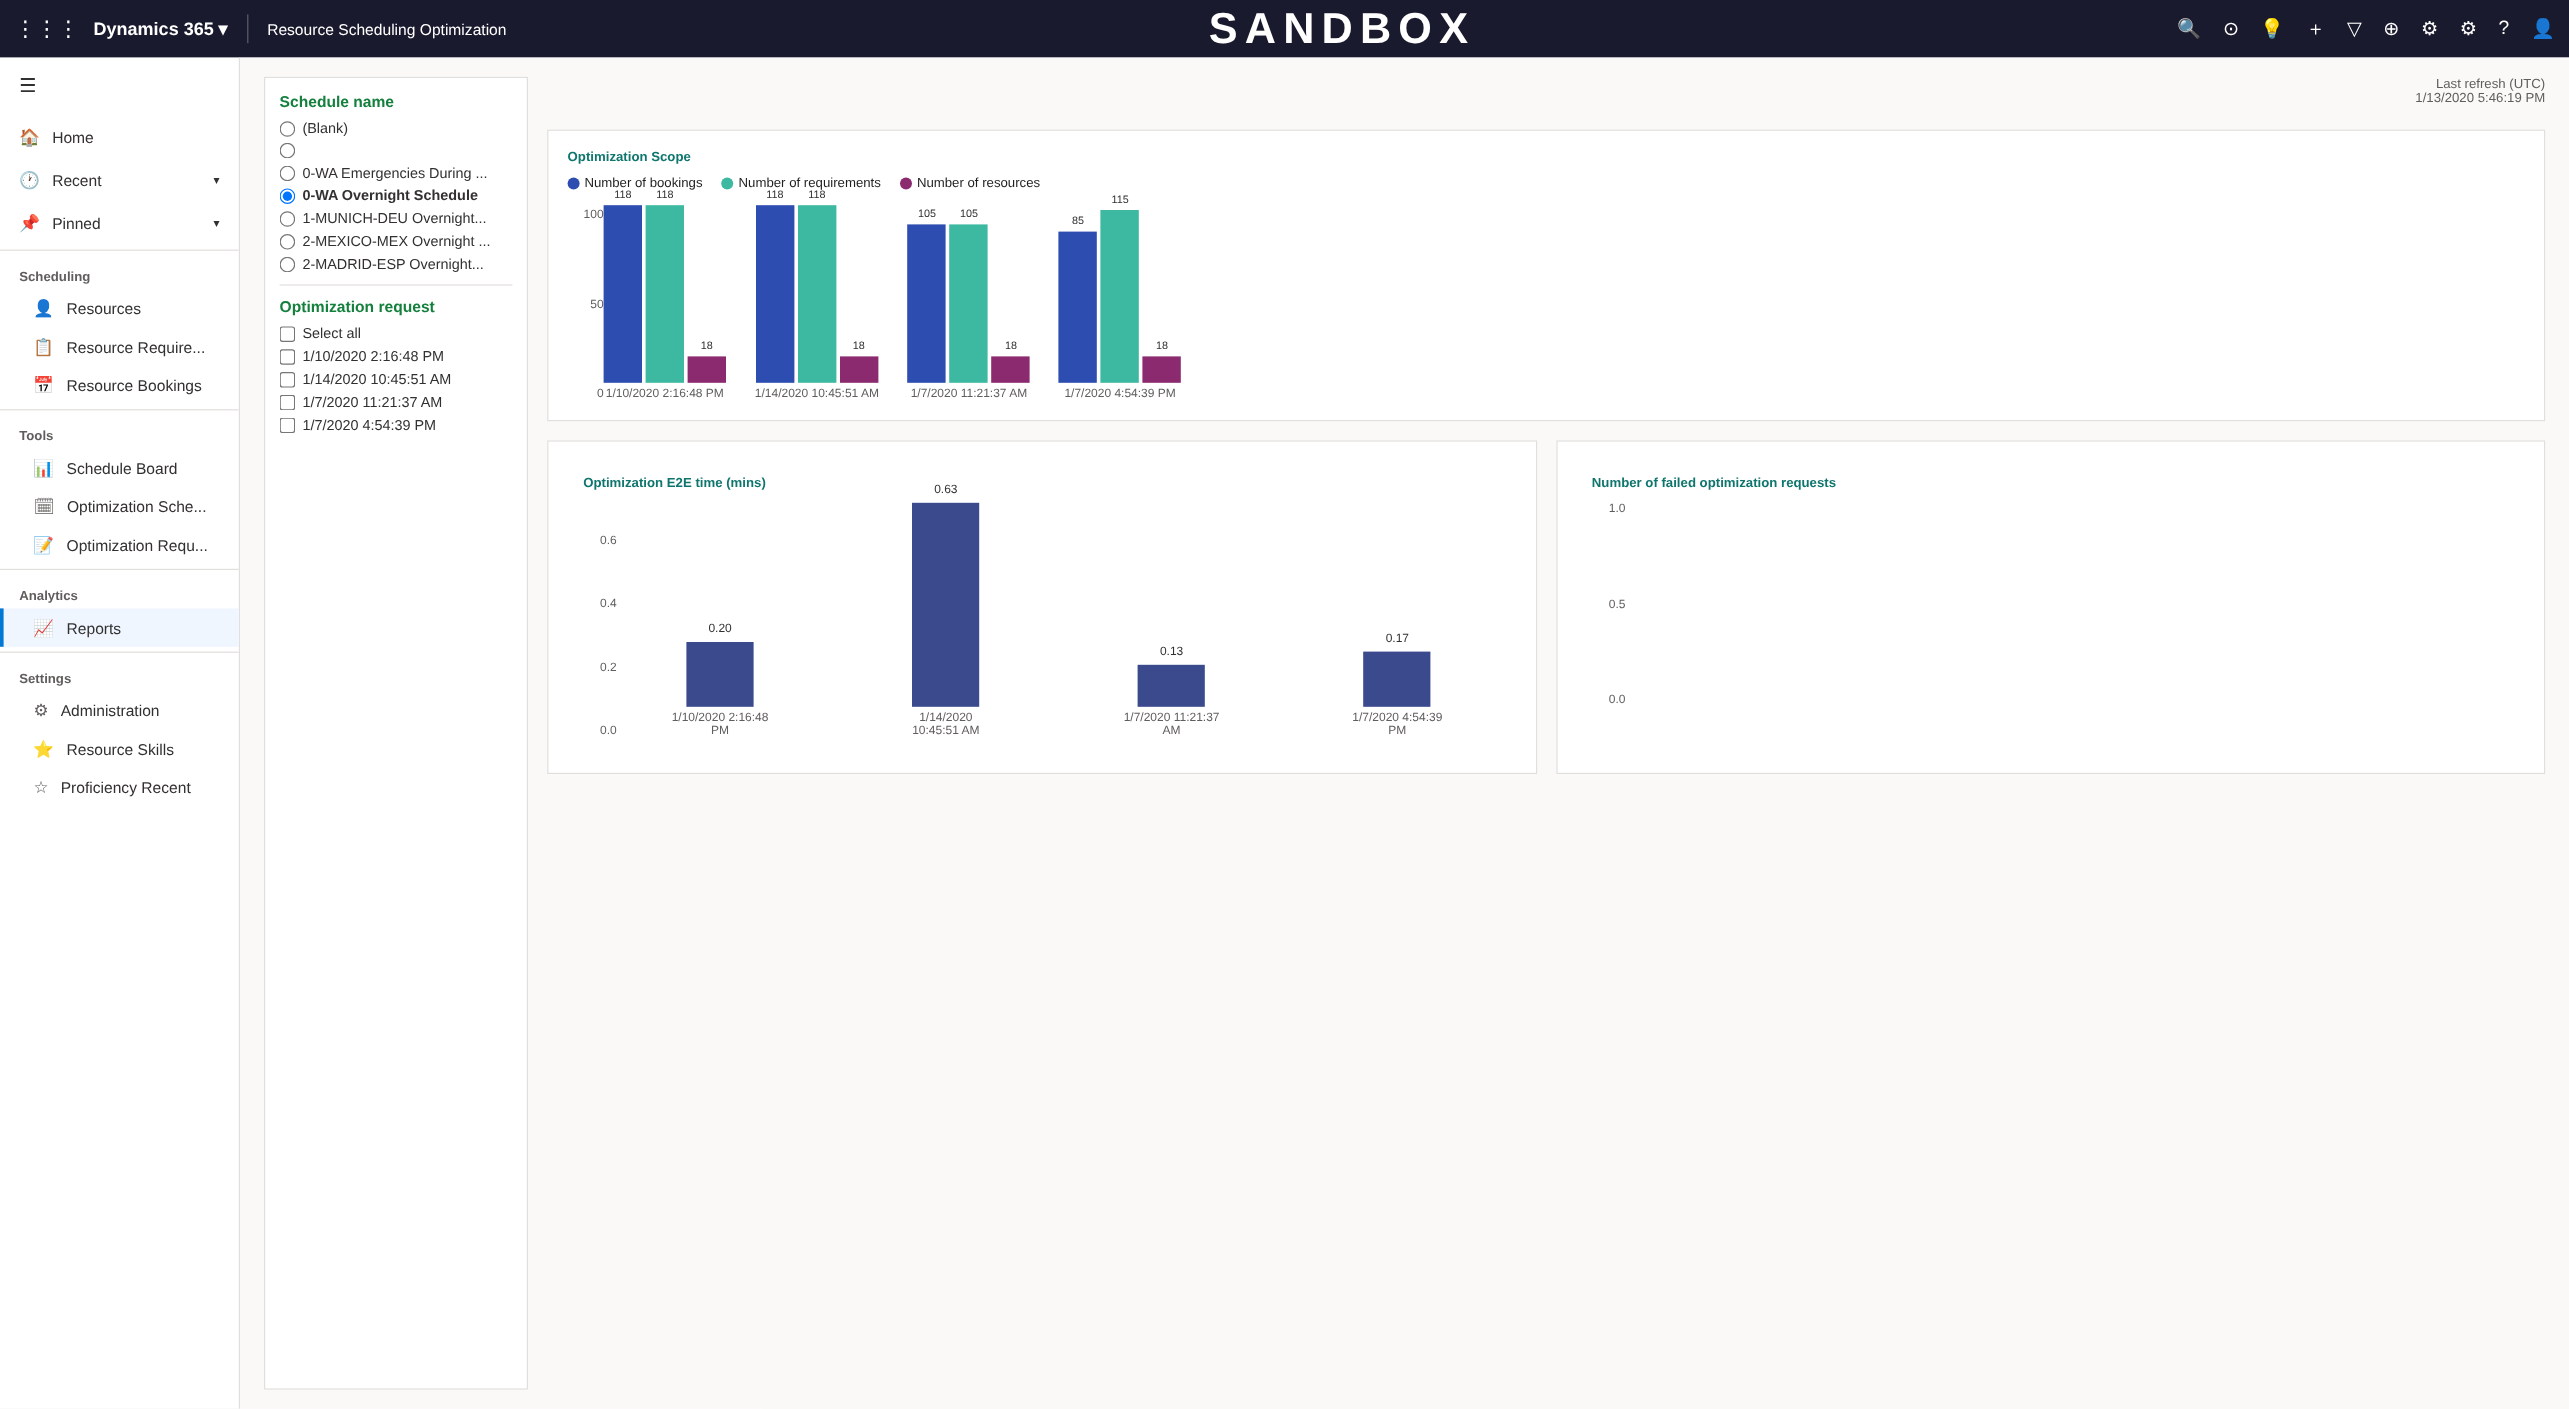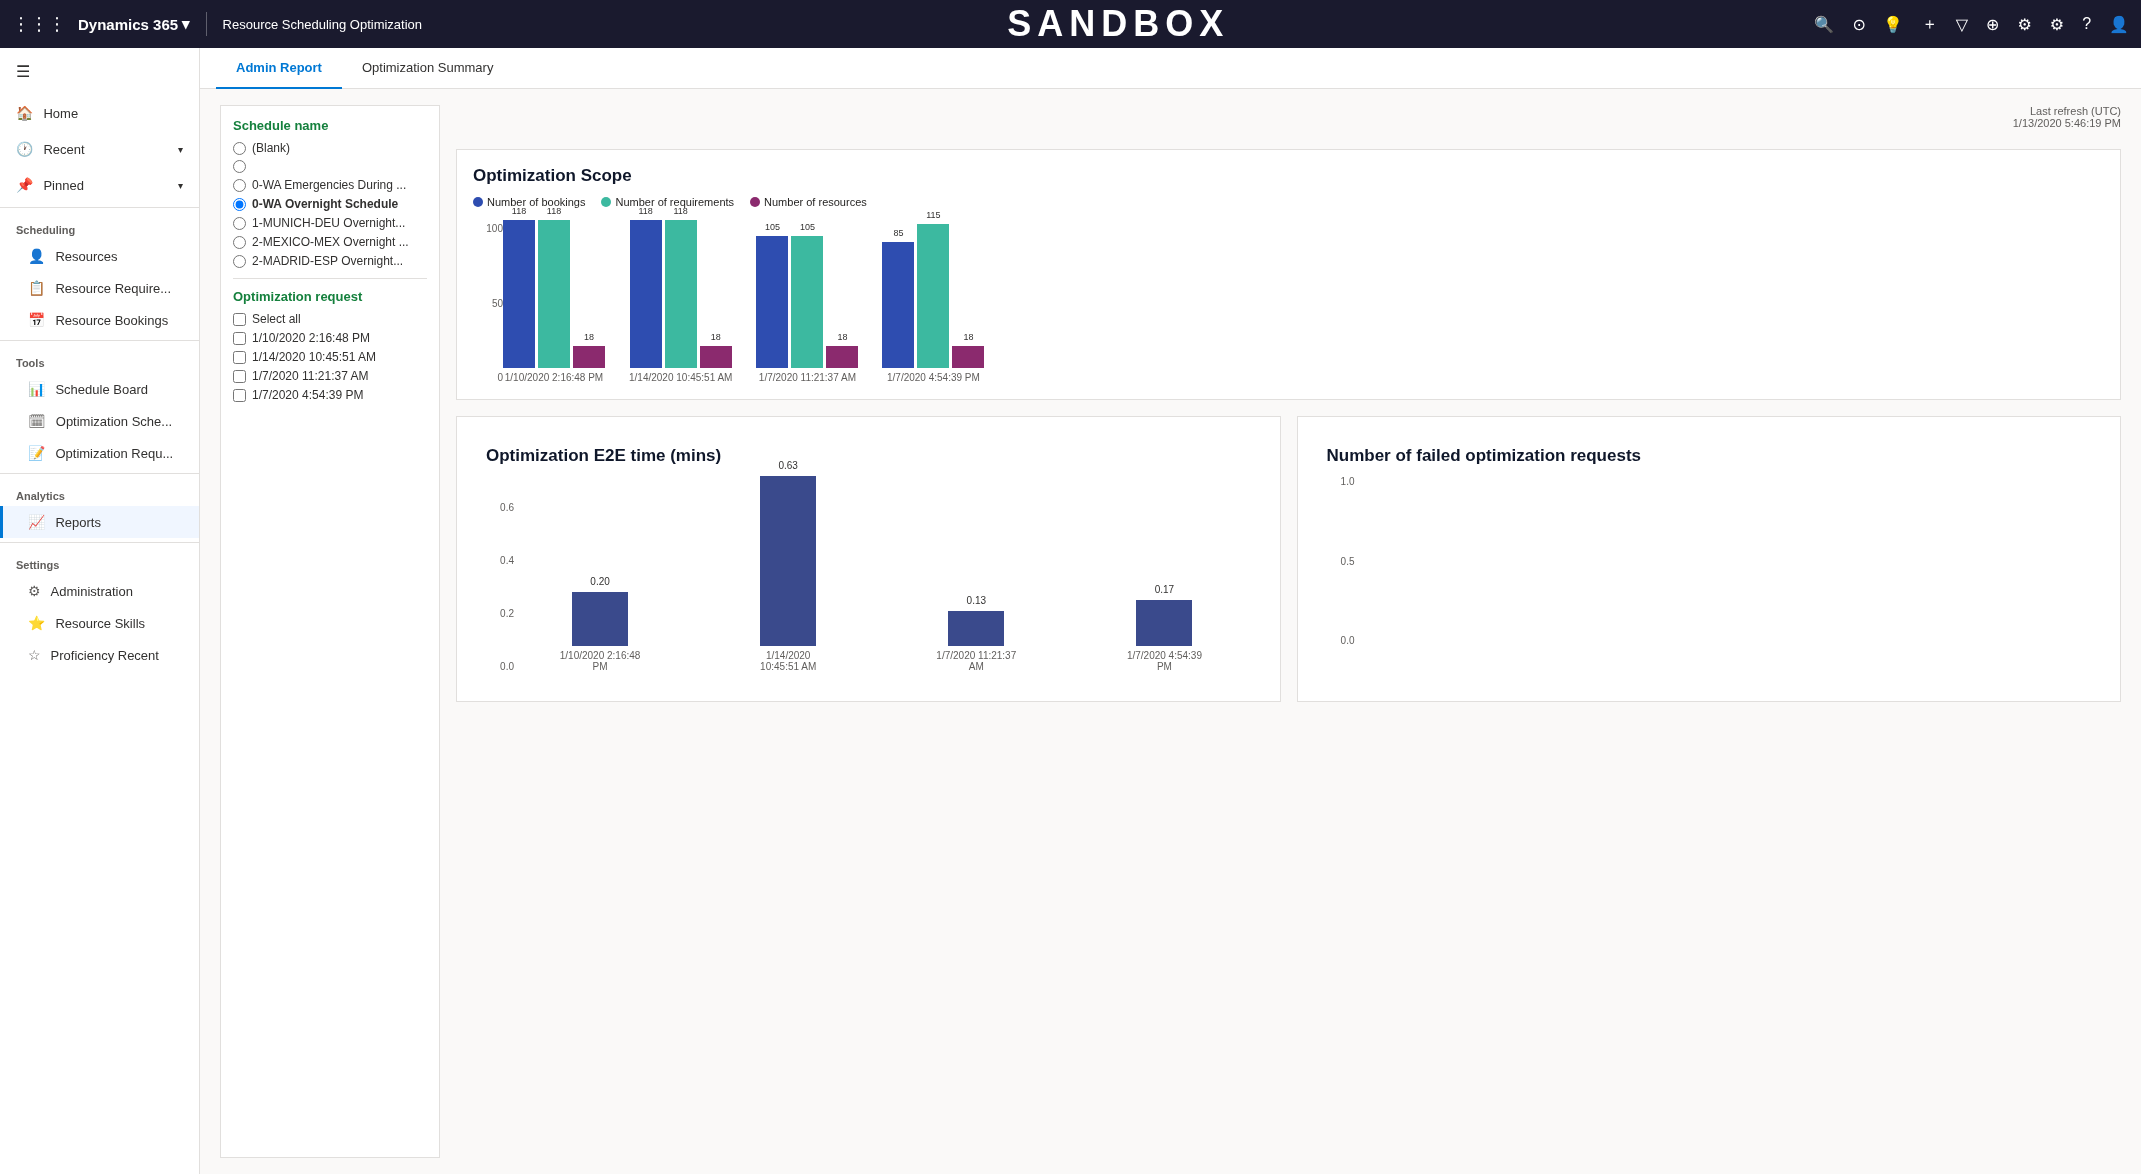--- a/index.html
+++ b/index.html
@@ -167,23 +167,23 @@
       margin-bottom: 4px;
     }
 
     
     .chart-card {
       background: #fff;
       border: 1px solid #e1dfdd;
       padding: 16px;
     }
     .chart-title {
-      font-size: 17px;
+      font-size: 11px;
       font-weight: 600;
-      color: #0f172a;
+      color: #0f766e;
       margin-bottom: 10px;
     }
     .chart-legend {
       display: flex;
       gap: 16px;
       margin-bottom: 12px;
       font-size: 11px;
     }
     .legend-item { display: flex; align-items: center; gap: 4px; }
     .legend-dot { width: 10px; height: 10px; border-radius: 50%; }
@@ -399,24 +399,20 @@
       <span>Resource Skills</span>
     </div>
     <div class="sidebar-child">
       <span class="icon">☆</span>
       <span>Proficiency Recent</span>
     </div>
   </div>
 
   <div class="main-content">
 
-    <div class="tabs-bar">
-      <div class="tab active">Admin Report</div>
-      <div class="tab">Optimization Summary</div>
-    </div>
 
     <div class="report-area">
 
       <div class="filters-panel">
         <div class="filter-section-title">Schedule name</div>
         <div class="filter-radio-item">
           <input type="radio" name="schedule" style="">
           <span>(Blank)</span>
         </div>
         <div class="filter-radio-item">

